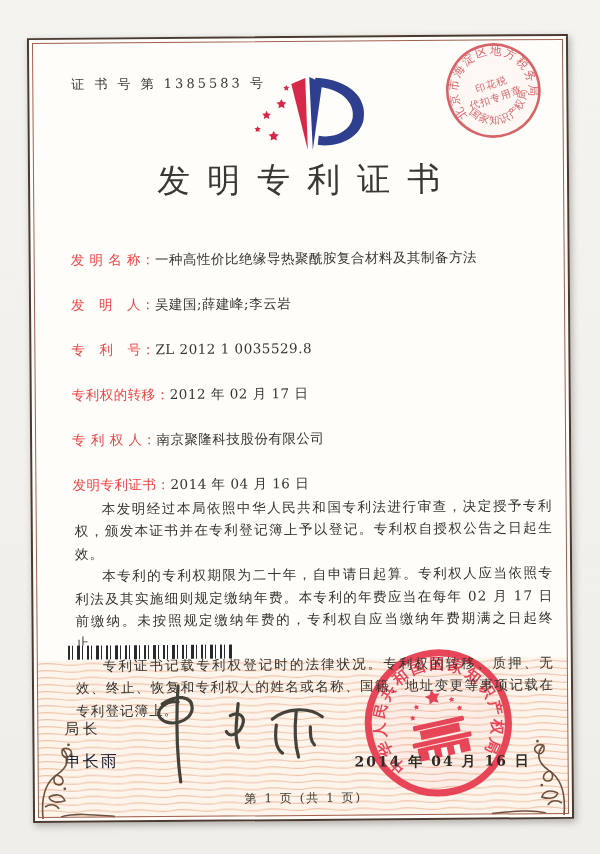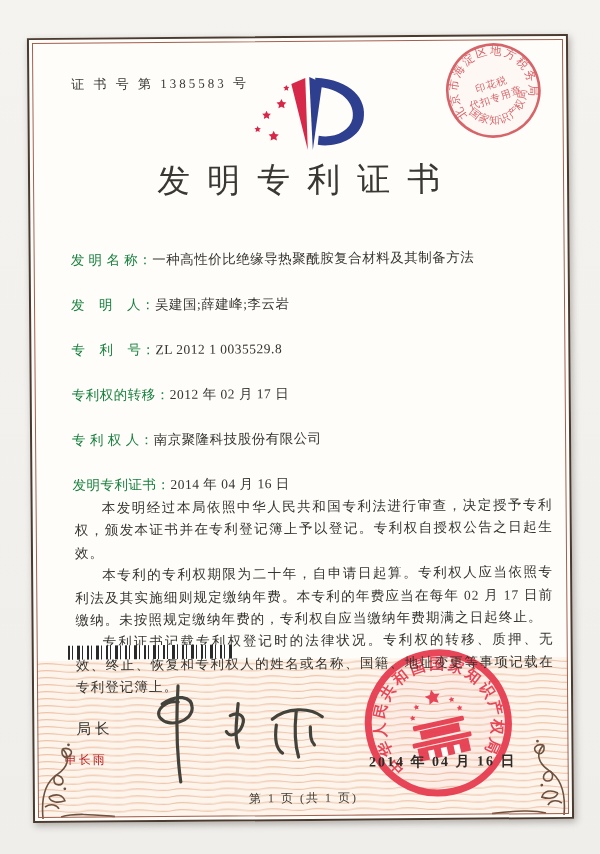--- a/index.html
+++ b/index.html
@@ -1,44 +1,44 @@
 <!DOCTYPE html>
 <html><head>
 <meta charset="utf-8">
 <style>
   html,body{margin:0;padding:0;}
   body{width:600px;height:854px;background:#f2f1ee;position:relative;overflow:hidden;
        font-family:"DejaVu Serif","Liberation Serif",serif;color:#35322e;}
-  .photo{position:absolute;inset:0;background:linear-gradient(180deg,#f4f3f0 0%,#efeeeb 100%);font-family:Liberation Serif, serif;}
+  .photo{position:absolute;inset:0;background:linear-gradient(180deg,#f4f3f0 0%,#efeeeb 100%);}
   .cert{position:absolute;left:30px;top:36px;width:537px;height:781px;background:#fffdf9;
         border:2px solid #4a3a30;box-shadow:2px 3px 7px rgba(60,50,40,.35);
         transform:rotate(-0.45deg);transform-origin:50% 50%;}
   .cert::before{content:"";position:absolute;inset:3px;border:1px solid #a2604f;pointer-events:none;z-index:5;}
   .cert-no{position:absolute;left:42px;top:36px;font-size:13px;letter-spacing:3px;color:#3c3a36;z-index:2;}
   .logo{position:absolute;left:200px;top:36px;width:150px;height:120px;z-index:2;}
   .title{position:absolute;left:0;top:120px;width:100%;text-align:center;font-size:33px;
          letter-spacing:17px;padding-left:17px;box-sizing:border-box;color:#3a3833;font-weight:500;z-index:2;}
   .stamp{position:absolute;left:408px;top:-2px;width:112px;height:112px;transform:rotate(-18deg);opacity:.85;z-index:3;}
   .fields{position:absolute;left:40px;top:210px;width:482px;z-index:2;}
   .field-row{margin-bottom:24px;line-height:21px;font-size:13.5px;letter-spacing:.5px;white-space:nowrap;}
-  .field-label{display:inline-block;color:#15803d;}
+  .field-label{display:inline-block;color:#ef4444;}
   .field-value{color:#36342f;}
   .paras{position:absolute;left:42px;top:458px;width:478px;font-size:13.5px;line-height:22.4px;
          text-align:justify;letter-spacing:1.1px;color:#36342f;z-index:2;}
   .paras p{margin:0;text-indent:2em;}
   .barcode{position:absolute;left:34px;top:606px;width:166px;height:14px;z-index:2;
      background:repeating-linear-gradient(90deg,#2a2a2a 0 2px,#fff 2px 4px,#2a2a2a 4px 5px,#fff 5px 9px,
      #2a2a2a 9px 12px,#fff 12px 14px,#2a2a2a 14px 15px,#fff 15px 19px);}
   .guilloche{position:absolute;left:3px;right:3px;top:621px;bottom:3px;z-index:0;background:#fdf4ec;}
   .guilloche svg{width:100%;height:100%;display:block;}
   .flourish{position:absolute;width:80px;height:84px;z-index:4;}
   .flourish.left{left:0px;bottom:0px;}
   .flourish.right{right:0px;bottom:0px;transform:scaleX(-1);}
-  .sig-title{position:absolute;left:30px;top:680px;font-size:14.5px;letter-spacing:4px;z-index:2;color:#2f2d29;margin-left:12px;}
-  .sig-name{position:absolute;left:30px;top:712px;font-size:12px;letter-spacing:2px;z-index:2;color:#b91c1c;}
+  .sig-title{position:absolute;left:30px;top:680px;font-size:14.5px;letter-spacing:4px;z-index:2;color:#2f2d29;}
+  .sig-name{position:absolute;left:30px;top:712px;font-size:16px;letter-spacing:2px;z-index:2;color:#0f172a;}
   .signature{position:absolute;left:100px;top:643px;width:200px;height:105px;z-index:2;}
   .seal{position:absolute;left:318px;top:600px;width:172px;height:172px;transform:rotate(-12deg);opacity:.92;z-index:1;}
   .seal-date{position:absolute;left:318px;top:716px;width:180px;font-size:14px;font-weight:600;
              letter-spacing:2px;color:#2e2a25;z-index:2;text-align:center;}
   .footer{position:absolute;left:0;top:752px;width:100%;text-align:center;font-size:12px;
           letter-spacing:2px;color:#444038;z-index:2;}
   .seal-ring-text{font-size:15px;font-weight:bold;letter-spacing:3px;}
   .stamp-arc-text{font-size:11.5px;letter-spacing:2px;}
   .stamp-arc-text-b{font-size:10.5px;letter-spacing:1px;}
   .stamp-center{font-size:10px;letter-spacing:1px;}

